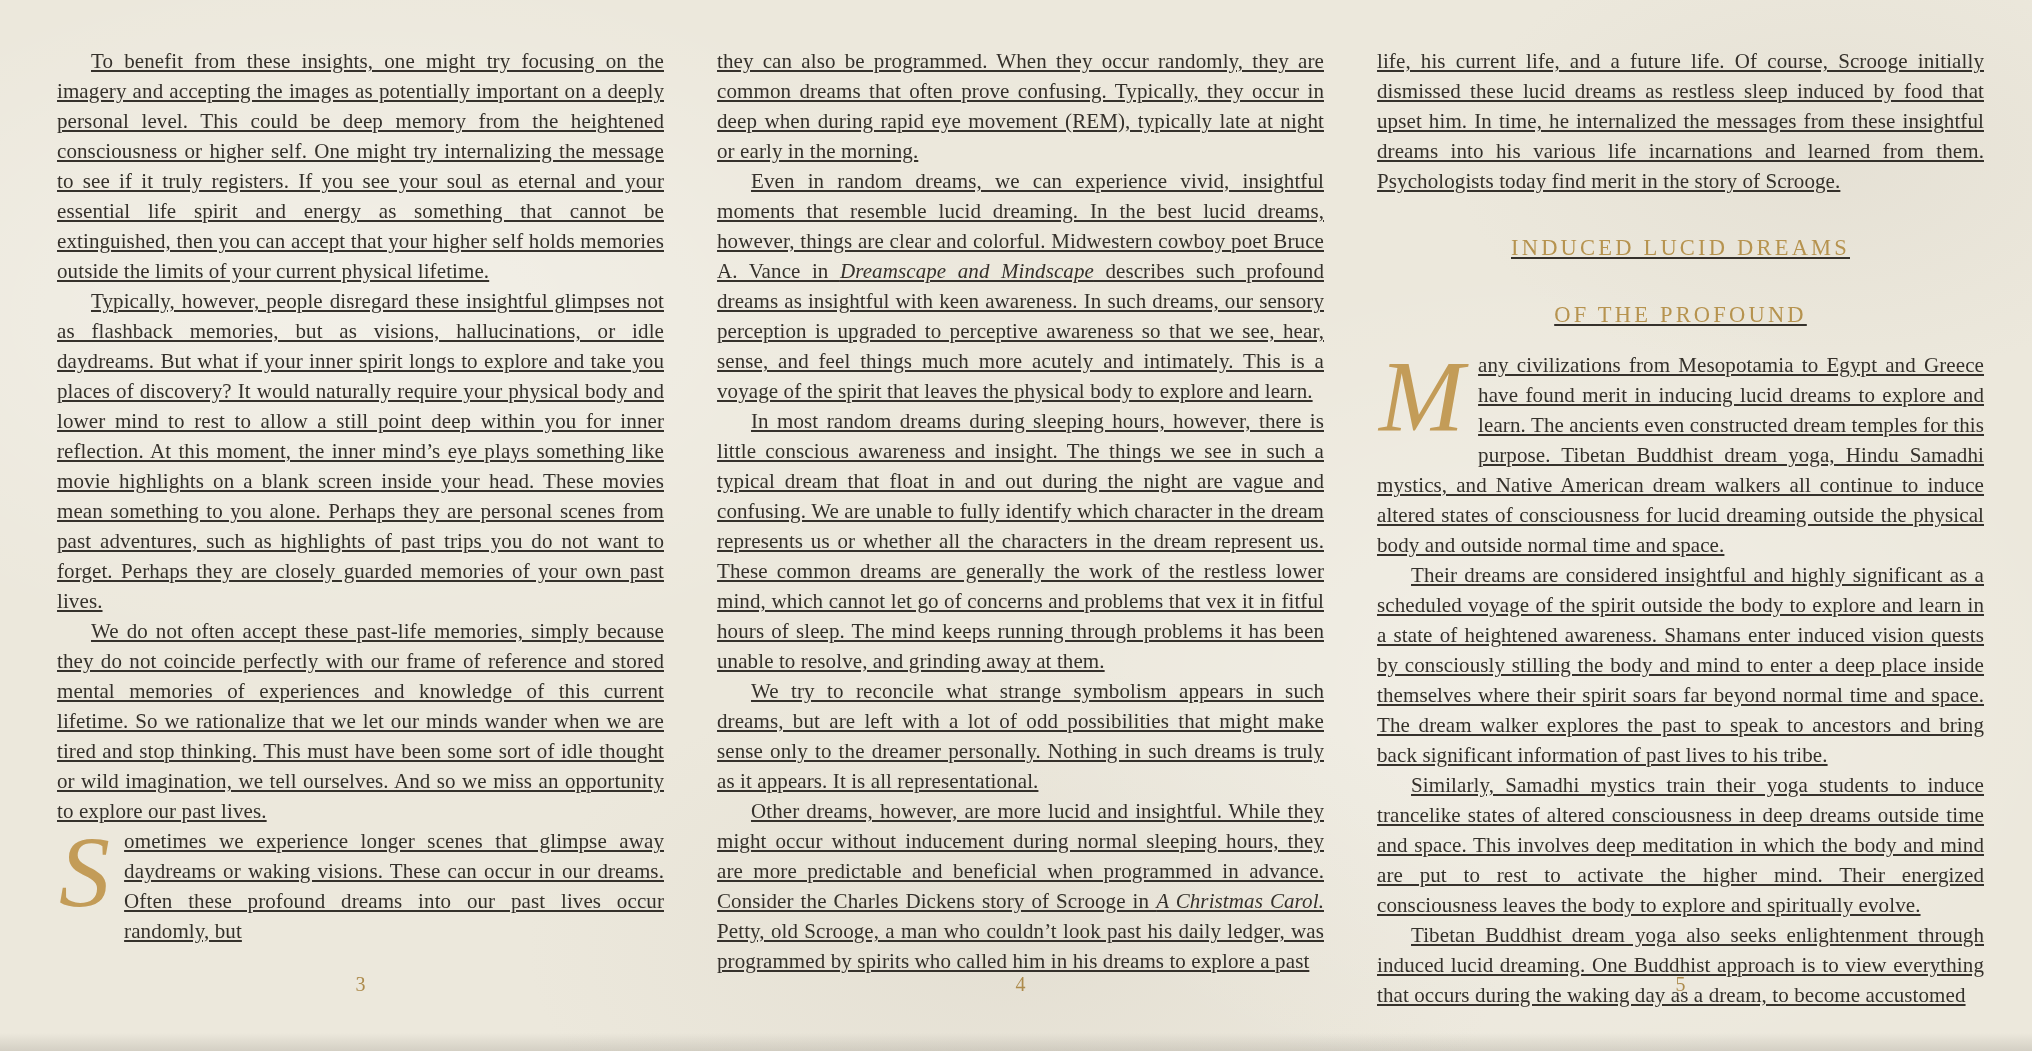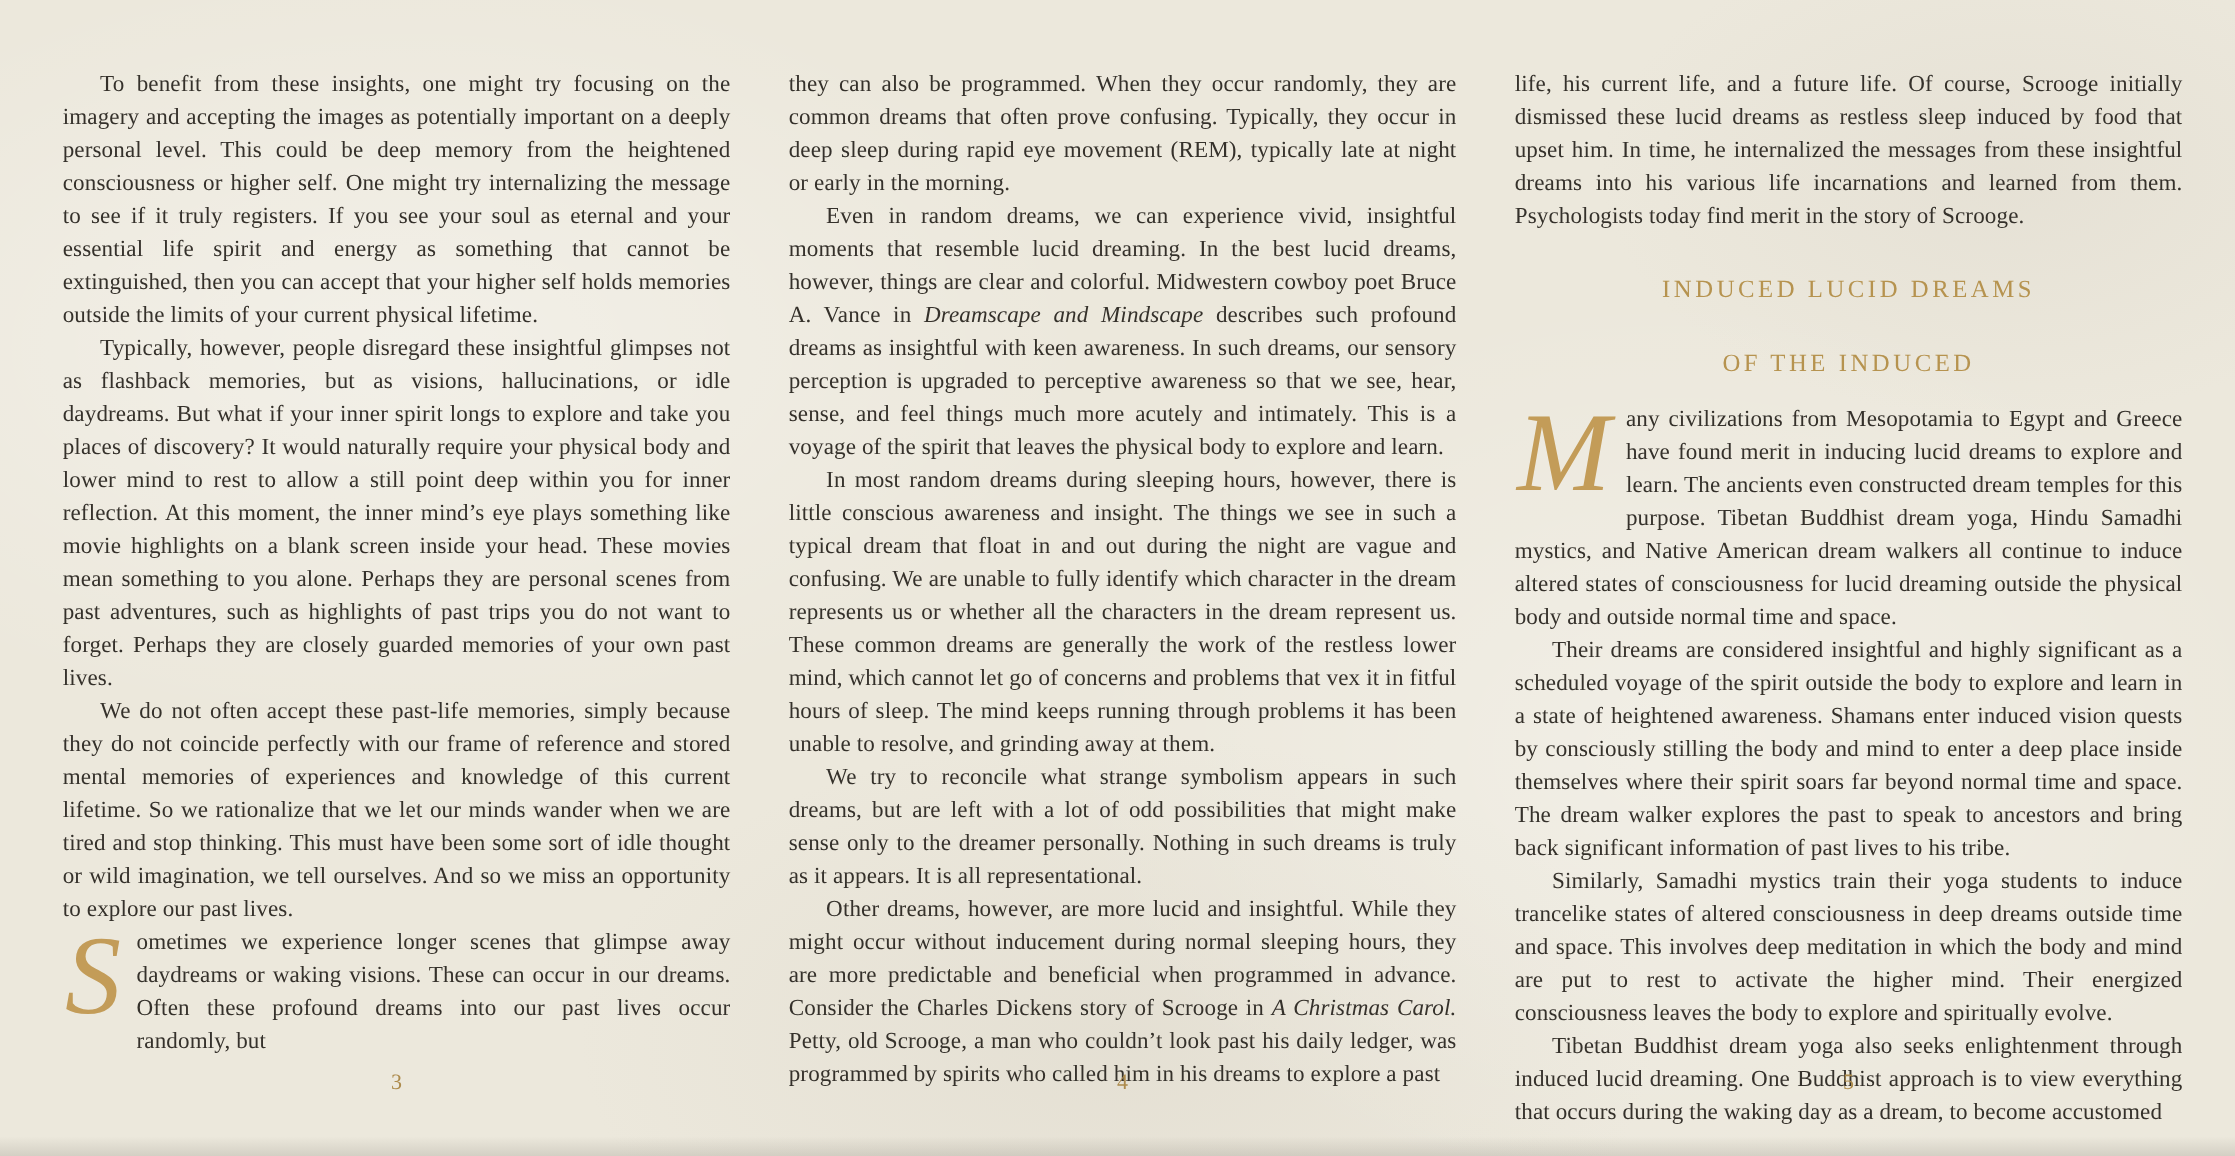--- a/index.html
+++ b/index.html
@@ -18,22 +18,23 @@
     position: absolute; inset: 0;
     background:
       radial-gradient(ellipse 900px 500px at 18% 30%, rgba(255,255,255,0.35), rgba(255,255,255,0) 70%),
       radial-gradient(ellipse 800px 600px at 75% 65%, rgba(255,255,255,0.28), rgba(255,255,255,0) 70%),
       radial-gradient(ellipse 700px 400px at 50% 90%, rgba(205,198,184,0.25), rgba(205,198,184,0) 70%),
       radial-gradient(ellipse 500px 300px at 90% 15%, rgba(214,208,196,0.30), rgba(214,208,196,0) 75%);
     pointer-events: none;
   }
   .column {
     position: absolute;
-    top: 61px;
+    top: 46px;
     width: 607px;
+    text-decoration: underline;
   }
   .col-0 { left: 57px; }
   .col-1 { left: 717px; }
   .col-2 { left: 1377px; }
 
   .para {
     margin: 0;
     font-size: 21px;
     line-height: 30px;
     text-align: justify;
@@ -89,31 +90,31 @@
 <body>
 
 <div class="page">
   <div class="column col-0">
       <p class="para indent"><span>To benefit from these insights, one might try focusing on the imagery and accepting the images as potentially important on a deeply personal level. This could be deep memory from the heightened consciousness or higher self. One might try internalizing the message to see if it truly registers. If you see your soul as eternal and your essential life spirit and energy as something that cannot be extinguished, then you can accept that your higher self holds memories outside the limits of your current physical lifetime.</span></p>
       <p class="para indent"><span>Typically, however, people disregard these insightful glimpses not as flashback memories, but as visions, hallucinations, or idle daydreams. But what if your inner spirit longs to explore and take you places of discovery? It would naturally require your physical body and lower mind to rest to allow a still point deep within you for inner reflection. At this moment, the inner mind’s eye plays something like movie highlights on a blank screen inside your head. These movies mean something to you alone. Perhaps they are personal scenes from past adventures, such as highlights of past trips you do not want to forget. Perhaps they are closely guarded memories of your own past lives.</span></p>
       <p class="para indent"><span>We do not often accept these past-life memories, simply because they do not coincide perfectly with our frame of reference and stored mental memories of experiences and knowledge of this current lifetime. So we rationalize that we let our minds wander when we are tired and stop thinking. This must have been some sort of idle thought or wild imagination, we tell ourselves. And so we miss an opportunity to explore our past lives.</span></p>
       <p class="para"><span class="dropcap">S</span><span>ometimes we experience longer scenes that glimpse away daydreams or waking visions. These can occur in our dreams. Often these profound dreams into our past lives occur randomly, but</span></p>
     </div>
   <div class="column col-1">
-      <p class="para"><span>they can also be programmed. When they occur randomly, they are common dreams that often prove confusing. Typically, they occur in deep sleep during rapid eye movement (REM), typically late at night or early in the morning.</span></p>
+      <p class="para"><span>they can also be programmed. When they occur randomly, they are common dreams that often prove confusing. Typically, they occur in deep when during rapid eye movement (REM), typically late at night or early in the morning.</span></p>
       <p class="para indent"><span>Even in random dreams, we can experience vivid, insightful moments that resemble lucid dreaming. In the best lucid dreams, however, things are clear and colorful. Midwestern cowboy poet Bruce A. Vance in </span><em>Dreamscape and Mindscape</em><span> describes such profound dreams as insightful with keen awareness. In such dreams, our sensory perception is upgraded to perceptive awareness so that we see, hear, sense, and feel things much more acutely and intimately. This is a voyage of the spirit that leaves the physical body to explore and learn.</span></p>
       <p class="para indent"><span>In most random dreams during sleeping hours, however, there is little conscious awareness and insight. The things we see in such a typical dream that float in and out during the night are vague and confusing. We are unable to fully identify which character in the dream represents us or whether all the characters in the dream represent us. These common dreams are generally the work of the restless lower mind, which cannot let go of concerns and problems that vex it in fitful hours of sleep. The mind keeps running through problems it has been unable to resolve, and grinding away at them.</span></p>
       <p class="para indent"><span>We try to reconcile what strange symbolism appears in such dreams, but are left with a lot of odd possibilities that might make sense only to the dreamer personally. Nothing in such dreams is truly as it appears. It is all representational.</span></p>
       <p class="para indent"><span>Other dreams, however, are more lucid and insightful. While they might occur without inducement during normal sleeping hours, they are more predictable and beneficial when programmed in advance. Consider the Charles Dickens story of Scrooge in </span><em>A Christmas Carol.</em><span> Petty, old Scrooge, a man who couldn’t look past his daily ledger, was programmed by spirits who called him in his dreams to explore a past</span></p>
     </div>
   <div class="column col-2">
       <p class="para"><span>life, his current life, and a future life. Of course, Scrooge initially dismissed these lucid dreams as restless sleep induced by food that upset him. In time, he internalized the messages from these insightful dreams into his various life incarnations and learned from them. Psychologists today find merit in the story of Scrooge.</span></p>
       <div class="heading">
         <div class="heading-line">INDUCED LUCID DREAMS</div>
-        <div class="heading-line">OF THE INDUCED</div>
+        <div class="heading-line">OF THE PROFOUND</div>
       </div>
       <p class="para"><span class="dropcap">M</span><span>any civilizations from Mesopotamia to Egypt and Greece have found merit in inducing lucid dreams to explore and learn. The ancients even constructed dream temples for this purpose. Tibetan Buddhist dream yoga, Hindu Samadhi mystics, and Native American dream walkers all continue to induce altered states of consciousness for lucid dreaming outside the physical body and outside normal time and space.</span></p>
       <p class="para indent"><span>Their dreams are considered insightful and highly significant as a scheduled voyage of the spirit outside the body to explore and learn in a state of heightened awareness. Shamans enter induced vision quests by consciously stilling the body and mind to enter a deep place inside themselves where their spirit soars far beyond normal time and space. The dream walker explores the past to speak to ancestors and bring back significant information of past lives to his tribe.</span></p>
       <p class="para indent"><span>Similarly, Samadhi mystics train their yoga students to induce trancelike states of altered consciousness in deep dreams outside time and space. This involves deep meditation in which the body and mind are put to rest to activate the higher mind. Their energized consciousness leaves the body to explore and spiritually evolve.</span></p>
       <p class="para indent"><span>Tibetan Buddhist dream yoga also seeks enlightenment through induced lucid dreaming. One Buddhist approach is to view everything that occurs during the waking day as a dream, to become accustomed</span></p>
     </div>
 
   <div class="folio folio-0">3</div>
   <div class="folio folio-1">4</div>
   <div class="folio folio-2">5</div>

